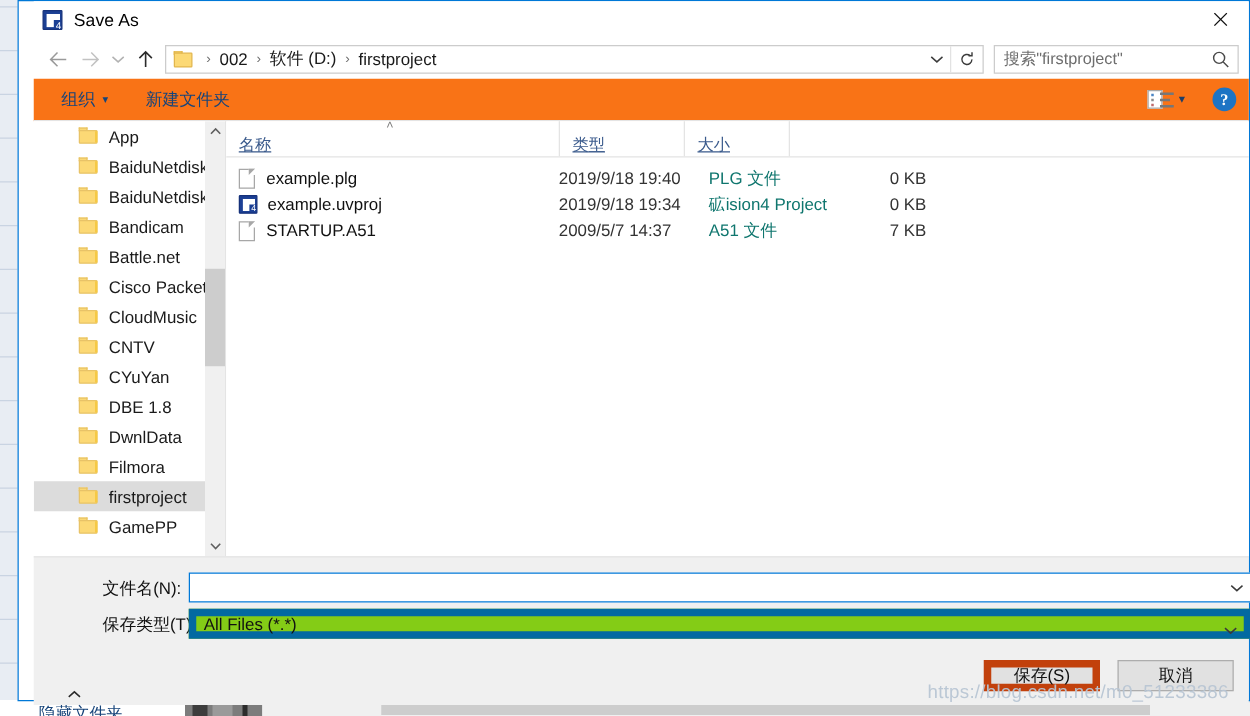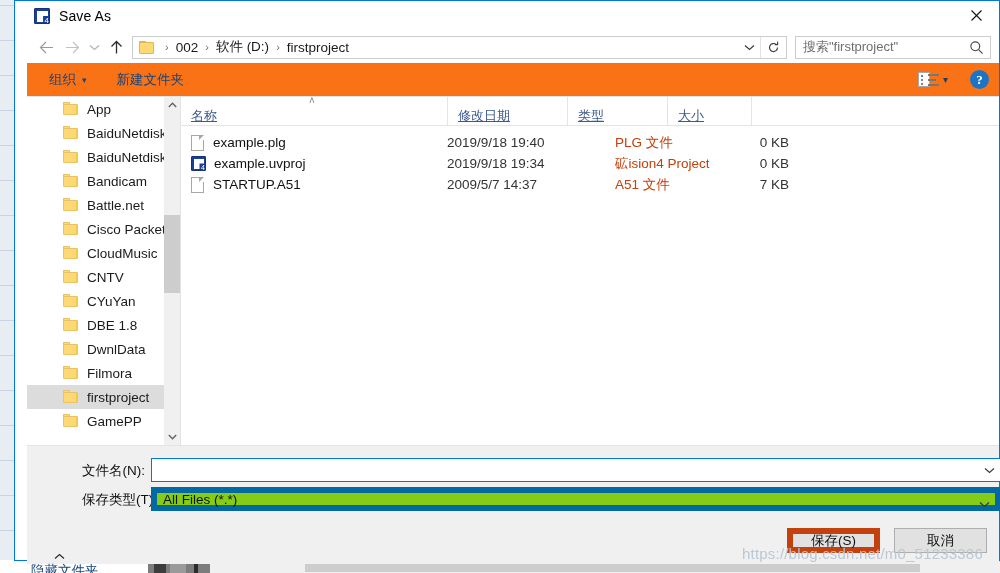--- a/index.html
+++ b/index.html
@@ -235,21 +235,21 @@
   .col.c-pad { width: 60px; border-left: 1px solid #e4e4e4; }
   .sortmark {
     position: absolute; left: 128px; top: -2px; color: #7b7b7b; font-size: 10px;
   }
 
   .filerow {
     height: 21px; display: flex; align-items: center; font-size: 13.5px; color: #111;
   }
   .fr-name { width: 266px; display: flex; align-items: center; padding-left: 10px; box-sizing: border-box;}
   .fr-date { width: 120px; box-sizing: border-box; color: #333; }
-  .fr-type { width: 100px; box-sizing: border-box; color: #c2410c; margin-left: 48px; }
+  .fr-type { width: 100px; box-sizing: border-box; color: #0f766e; }
   .fr-size { width: 84px; box-sizing: border-box; color: #333; text-align: right; padding-right: 10px; }
 
   .doc-ico {
     width: 13px; height: 16px; background: #ffffff; border: 1px solid #a7a7a7;
     position: relative; flex: none; margin-right: 9px; box-sizing: border-box;
   }
   .doc-ico:after {
     content: ""; position: absolute; right: -1px; top: -1px;
     border-width: 0 0 5px 5px; border-style: solid;
     border-color: transparent transparent #ffffff #a7a7a7;
@@ -583,23 +583,20 @@
     </div>
 
     <div class="pane-sep"></div>
 
     <div class="listpane">
       <div class="colhead">
         <div class="col c-name">
           <span>名称</span>
           <span class="sortmark">˄</span>
         </div>
-        <div class="col c-date">
-          <span>修改日期</span>
-        </div>
         <div class="col c-type">
           <span>类型</span>
         </div>
         <div class="col c-size">
           <span>大小</span>
         </div>
         <div class="col c-pad"></div>
       </div>
       <div id="file-rows" style="padding-top:6px;">
           <div class="filerow">

